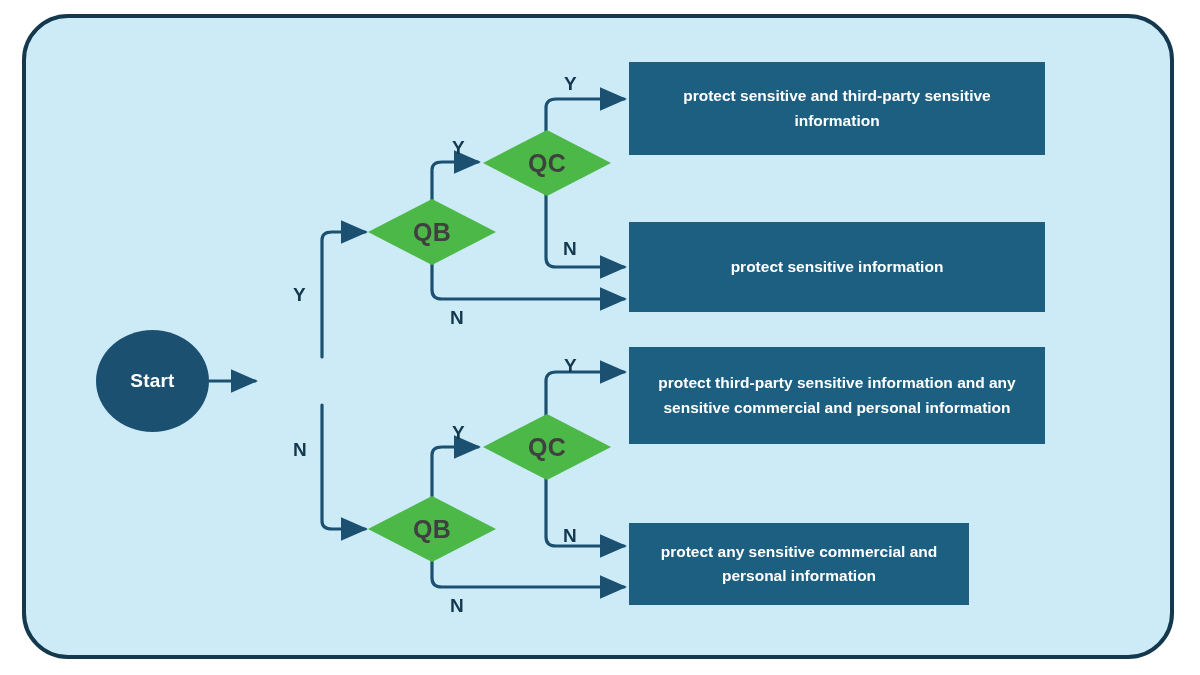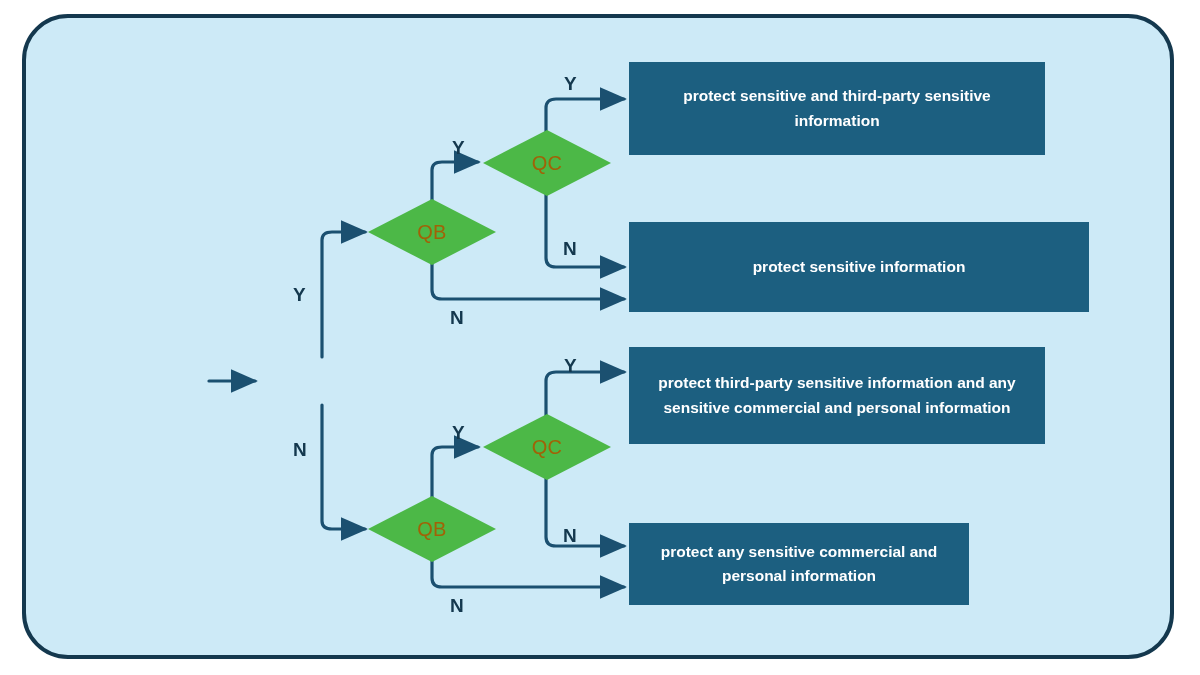--- a/index.html
+++ b/index.html
@@ -61,23 +61,23 @@
     left: 0;
     top: 0;
     width: 100%;
     height: 100%;
     background: #4cb847;
     clip-path: polygon(50% 0%, 100% 50%, 50% 100%, 0% 50%);
   }
   .decision .dtxt {
     position: relative;
     z-index: 2;
-    font-size: 20px;
-    font-weight: normal;
-    color: #a16207;
+    font-size: 25px;
+    font-weight: bold;
+    color: #404040;
     letter-spacing: .3px;
   }
   .outcome {
     background: #1c5f80;
     font-size: 15.5px;
     font-weight: bold;
     line-height: 1.55;
     padding: 6px 20px;
     color: #ffffff;
   }
@@ -121,20 +121,23 @@
       <path d="M432,506 L432,455 Q432,447 442,447 L478,447" marker-end="url(#arrow)"></path>
 
       <path d="M432,553 L432,578 Q432,587 442,587 L624,587" marker-end="url(#arrow)"></path>
 
       <path d="M546,424 L546,381 Q546,372 556,372 L624,372" marker-end="url(#arrow)"></path>
 
       <path d="M546,470 L546,537 Q546,546 556,546 L624,546" marker-end="url(#arrow)"></path>
     </g>
   </svg>
 
+  <div class="node start-node" style="left:96px; top:330px; width:113px; height:102px;">
+    <span>Start</span>
+  </div>
 
 
   <div class="node decision" style="left:368px; top:199px; width:128px; height:66px;">
     <span class="dia"></span>
     <span class="dtxt">QB</span>
   </div>
 
   <div class="node decision" style="left:483px; top:130px; width:128px; height:66px;">
     <span class="dia"></span>
     <span class="dtxt">QC</span>
@@ -147,21 +150,21 @@
 
   <div class="node decision" style="left:483px; top:414px; width:128px; height:66px;">
     <span class="dia"></span>
     <span class="dtxt">QC</span>
   </div>
 
   <div class="node outcome" style="left:629px; top:62px; width:416px; height:93px;">
     <span>protect sensitive and third-party sensitive information</span>
   </div>
 
-  <div class="node outcome" style="left:629px; top:222px; width:460px; height:90px;">
+  <div class="node outcome" style="left:629px; top:222px; width:416px; height:90px;">
     <span>protect sensitive information</span>
   </div>
 
   <div class="node outcome" style="left:629px; top:347px; width:416px; height:97px;">
     <span>protect third-party sensitive information and any sensitive commercial and personal information</span>
   </div>
 
   <div class="node outcome" style="left:629px; top:523px; width:340px; height:82px;">
     <span>protect any sensitive commercial and personal information</span>
   </div>

